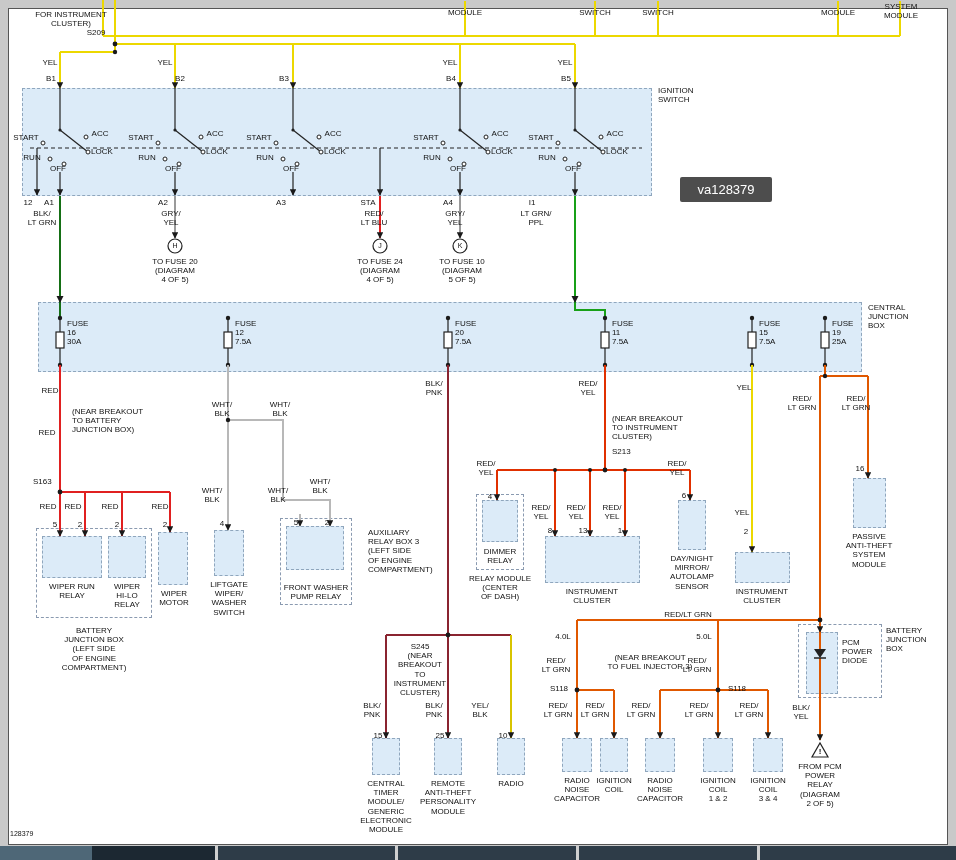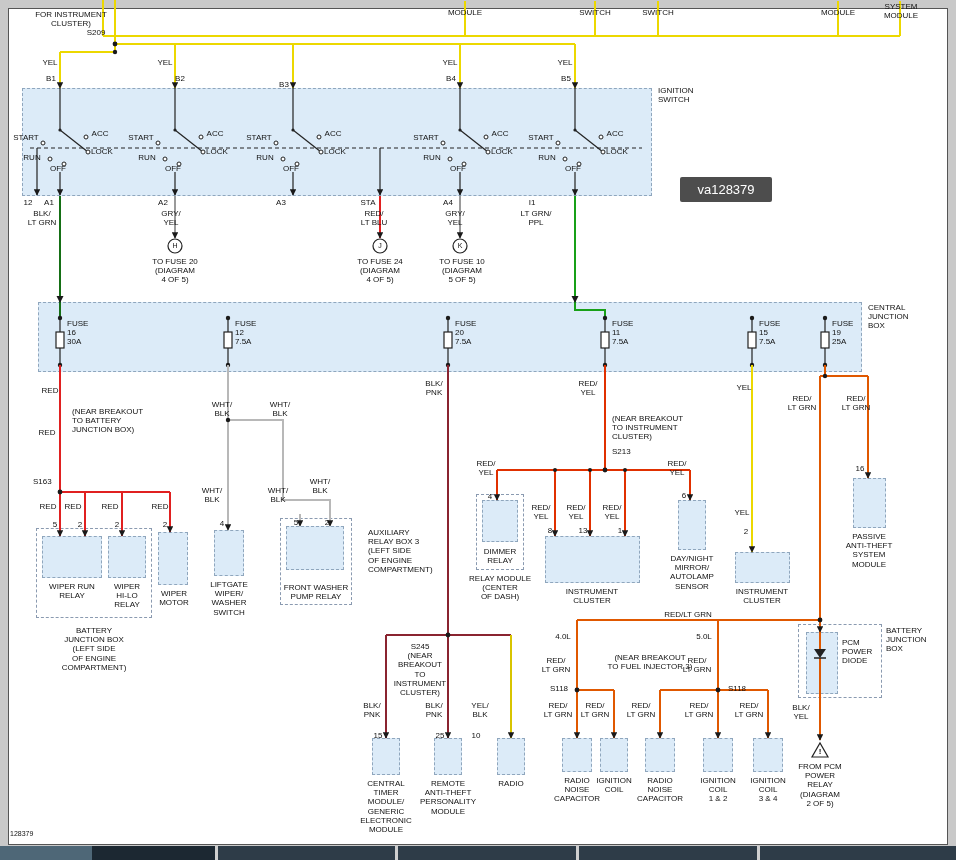--- a/index.html
+++ b/index.html
@@ -256,21 +256,21 @@
 MODULE</div>
 
 <div class="tl" style="left:658px;top:86px">IGNITION
 SWITCH</div>
 <div class="t" style="left:50px;top:58px">YEL</div>
 <div class="t" style="left:165px;top:58px">YEL</div>
 <div class="t" style="left:450px;top:58px">YEL</div>
 <div class="t" style="left:565px;top:58px">YEL</div>
 <div class="t" style="left:51px;top:74px">B1</div>
 <div class="t" style="left:180px;top:74px">B2</div>
-<div class="t" style="left:284px;top:80px">B3</div>
+<div class="t" style="left:284px;top:74px">B3</div>
 <div class="t" style="left:451px;top:74px">B4</div>
 <div class="t" style="left:566px;top:74px">B5</div>
 
 <div class="t" style="left:26px;top:133px">START</div>
 <div class="t" style="left:100px;top:129px">ACC</div>
 <div class="t" style="left:32px;top:153px">RUN</div>
 <div class="t" style="left:102px;top:147px">LOCK</div>
 <div class="t" style="left:58px;top:164px">OFF</div>
 
 <div class="t" style="left:141px;top:133px">START</div>
@@ -420,21 +420,21 @@
 INSTRUMENT
 CLUSTER)</div>
 <div class="t" style="left:372px;top:701px">BLK/
 PNK</div>
 <div class="t" style="left:434px;top:701px">BLK/
 PNK</div>
 <div class="t" style="left:480px;top:701px">YEL/
 BLK</div>
 <div class="t" style="left:378px;top:731px">15</div>
 <div class="t" style="left:440px;top:731px">25</div>
-<div class="t" style="left:476px;top:731px">10</div>
+<div class="t" style="left:503px;top:731px">10</div>
 <div class="t" style="left:386px;top:779px">CENTRAL
 TIMER
 MODULE/
 GENERIC
 ELECTRONIC
 MODULE</div>
 <div class="t" style="left:448px;top:779px">REMOTE
 ANTI-THEFT
 PERSONALITY
 MODULE</div>

